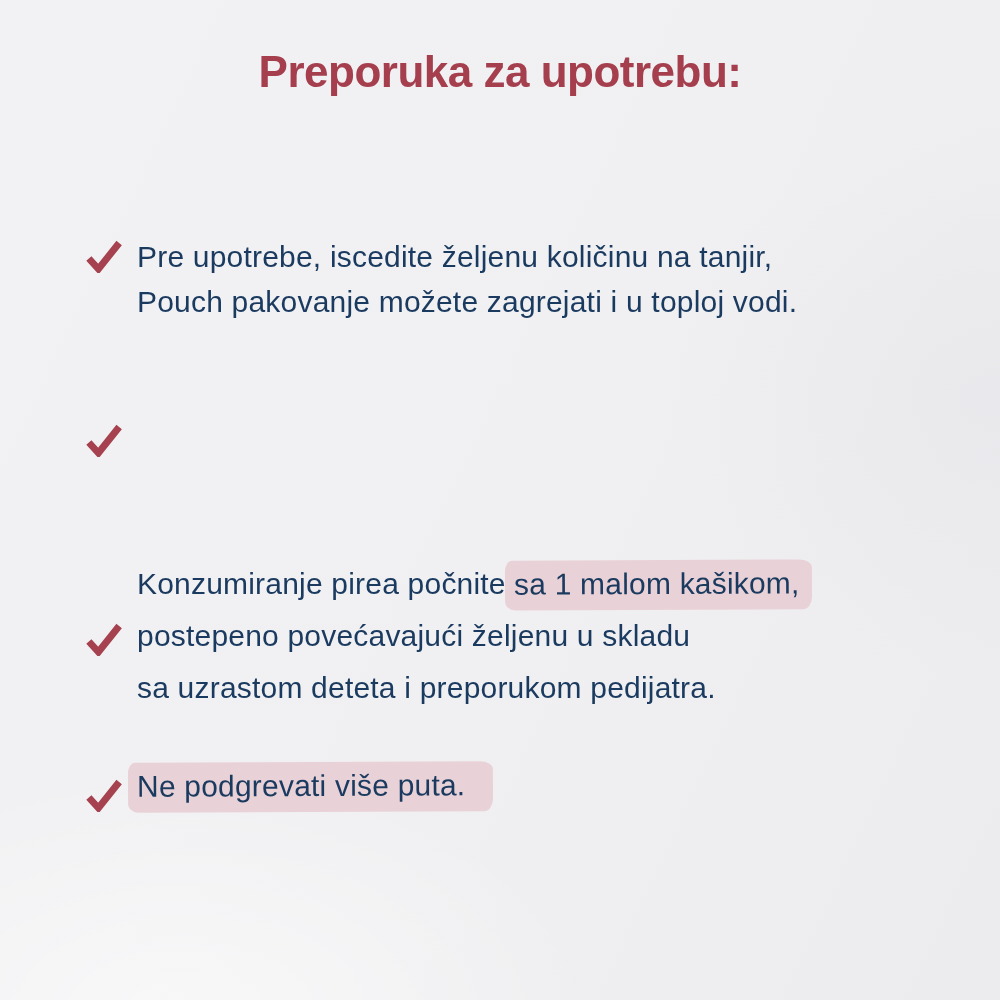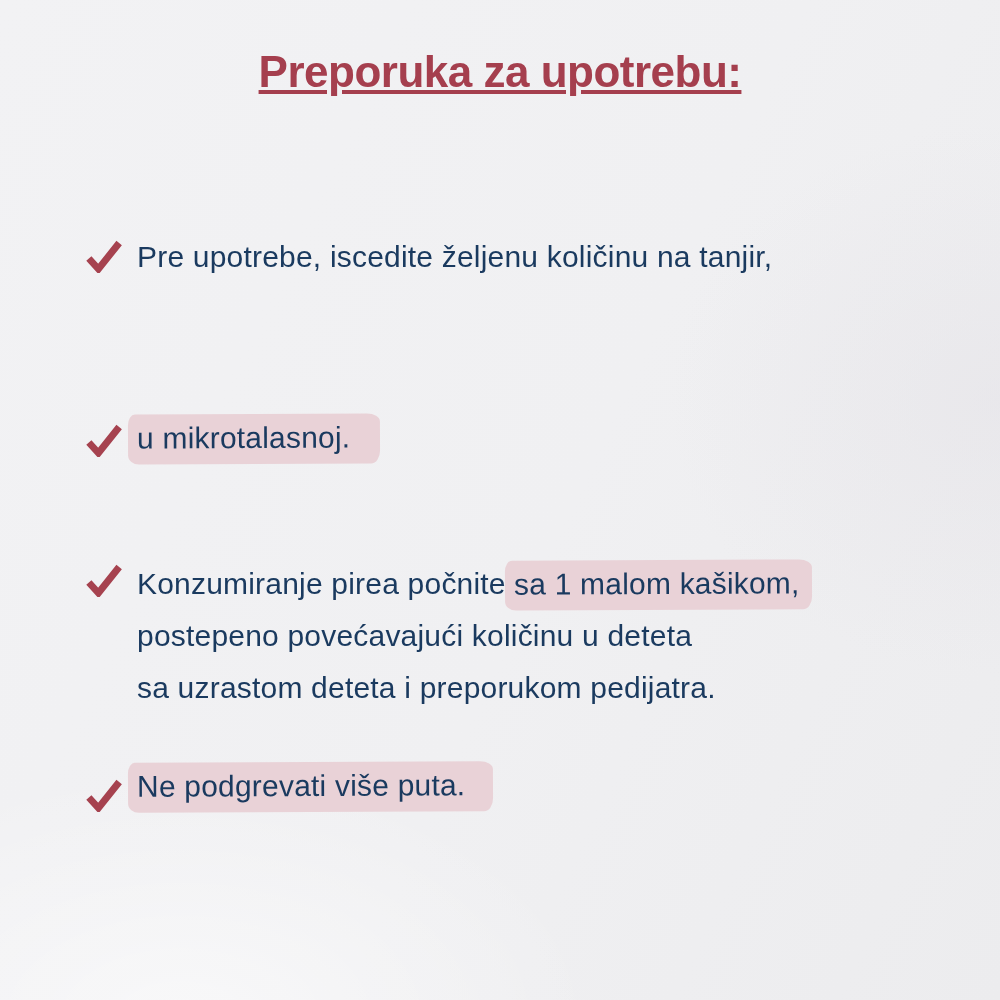--- a/index.html
+++ b/index.html
@@ -24,32 +24,31 @@
     top: 46px;
     left: 0;
     width: 100%;
     margin: 0;
     text-align: center;
     font-size: 44px;
     line-height: 52px;
     font-weight: bold;
     letter-spacing: -0.5px;
     color: var(--c-title, #a53f4e);
-    text-decoration: underline;
   }
   .bullet {
     position: absolute;
     left: 85px;
     right: 23px;
     display: flex;
     align-items: flex-start;
   }
   .bullet-1 { top: 234px; }
   .bullet-2 { top: 414px; }
-  .bullet-3 { top: 558px; }
+  .bullet-3 { top: 558px; align-items: center; }
   .bullet-4 { top: 762px; align-items: flex-end; }
   .check {
     flex: none;
     width: 52px;
     padding-top: 5px;
     color: var(--c-check, #a6424f);
   }
   .bullet-2 .check, .bullet-4 .check { padding-top: 9px; }
   .check svg { width: 38px; height: 34px; display: block; }
   .lines {
@@ -81,41 +80,41 @@
   <h1 class="title">Preporuka za upotrebu:</h1>
   <div id="bullet-list">
       <div class="bullet bullet-1">
         <span class="check">
           <svg viewBox="0 0 24 22" aria-hidden="true">
             <path d="M2.2 12.6 L8.4 19.4 L21.8 2.6" fill="none" stroke="currentColor" stroke-width="4.5"></path>
           </svg>
         </span>
         <div class="lines">
           <div class="line"><span class="plain">Pre upotrebe, iscedite željenu količinu na tanjir,</span></div>
+          <div class="line"><span class="plain">Pouch pakovanje možete zagrejati i u toploj vodi.</span></div>
         </div>
       </div>
       <div class="bullet bullet-2">
         <span class="check">
           <svg viewBox="0 0 24 22" aria-hidden="true">
             <path d="M2.2 12.6 L8.4 19.4 L21.8 2.6" fill="none" stroke="currentColor" stroke-width="4.5"></path>
           </svg>
         </span>
         <div class="lines">
-          <div class="line"><span class="hl">u mikrotalasnoj.</span></div>
         </div>
       </div>
       <div class="bullet bullet-3">
         <span class="check">
           <svg viewBox="0 0 24 22" aria-hidden="true">
             <path d="M2.2 12.6 L8.4 19.4 L21.8 2.6" fill="none" stroke="currentColor" stroke-width="4.5"></path>
           </svg>
         </span>
         <div class="lines">
           <div class="line"><span class="plain">Konzumiranje pirea počnite </span><span class="hl">sa 1 malom kašikom,</span></div>
-          <div class="line"><span class="plain">postepeno povećavajući količinu u deteta</span></div>
+          <div class="line"><span class="plain">postepeno povećavajući željenu u skladu</span></div>
           <div class="line"><span class="plain">sa uzrastom deteta i preporukom pedijatra.</span></div>
         </div>
       </div>
       <div class="bullet bullet-4">
         <span class="check">
           <svg viewBox="0 0 24 22" aria-hidden="true">
             <path d="M2.2 12.6 L8.4 19.4 L21.8 2.6" fill="none" stroke="currentColor" stroke-width="4.5"></path>
           </svg>
         </span>
         <div class="lines">

